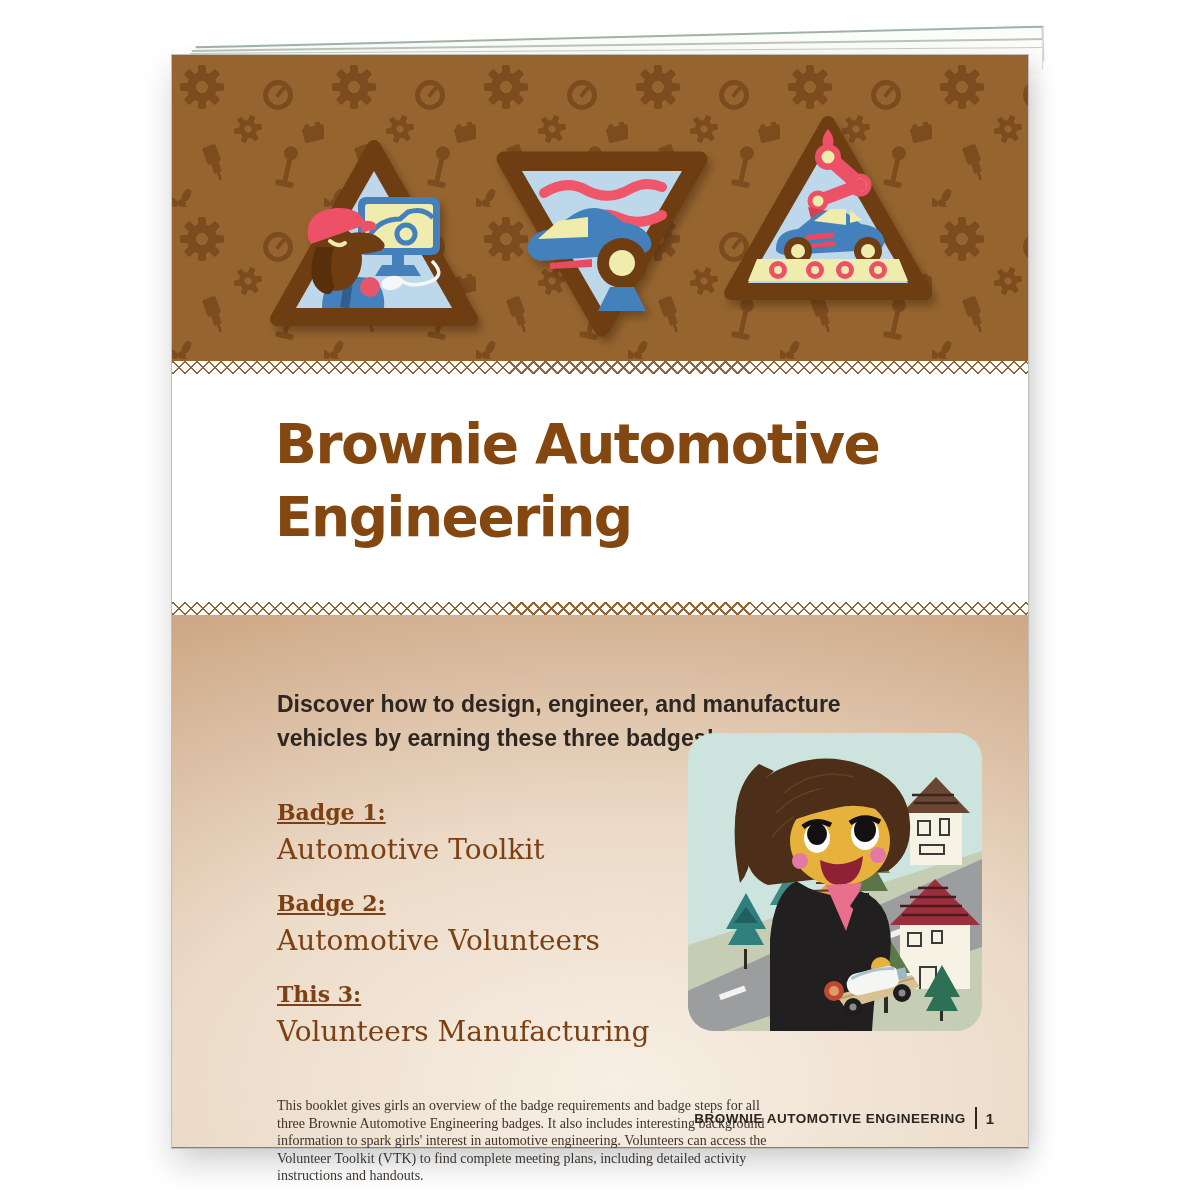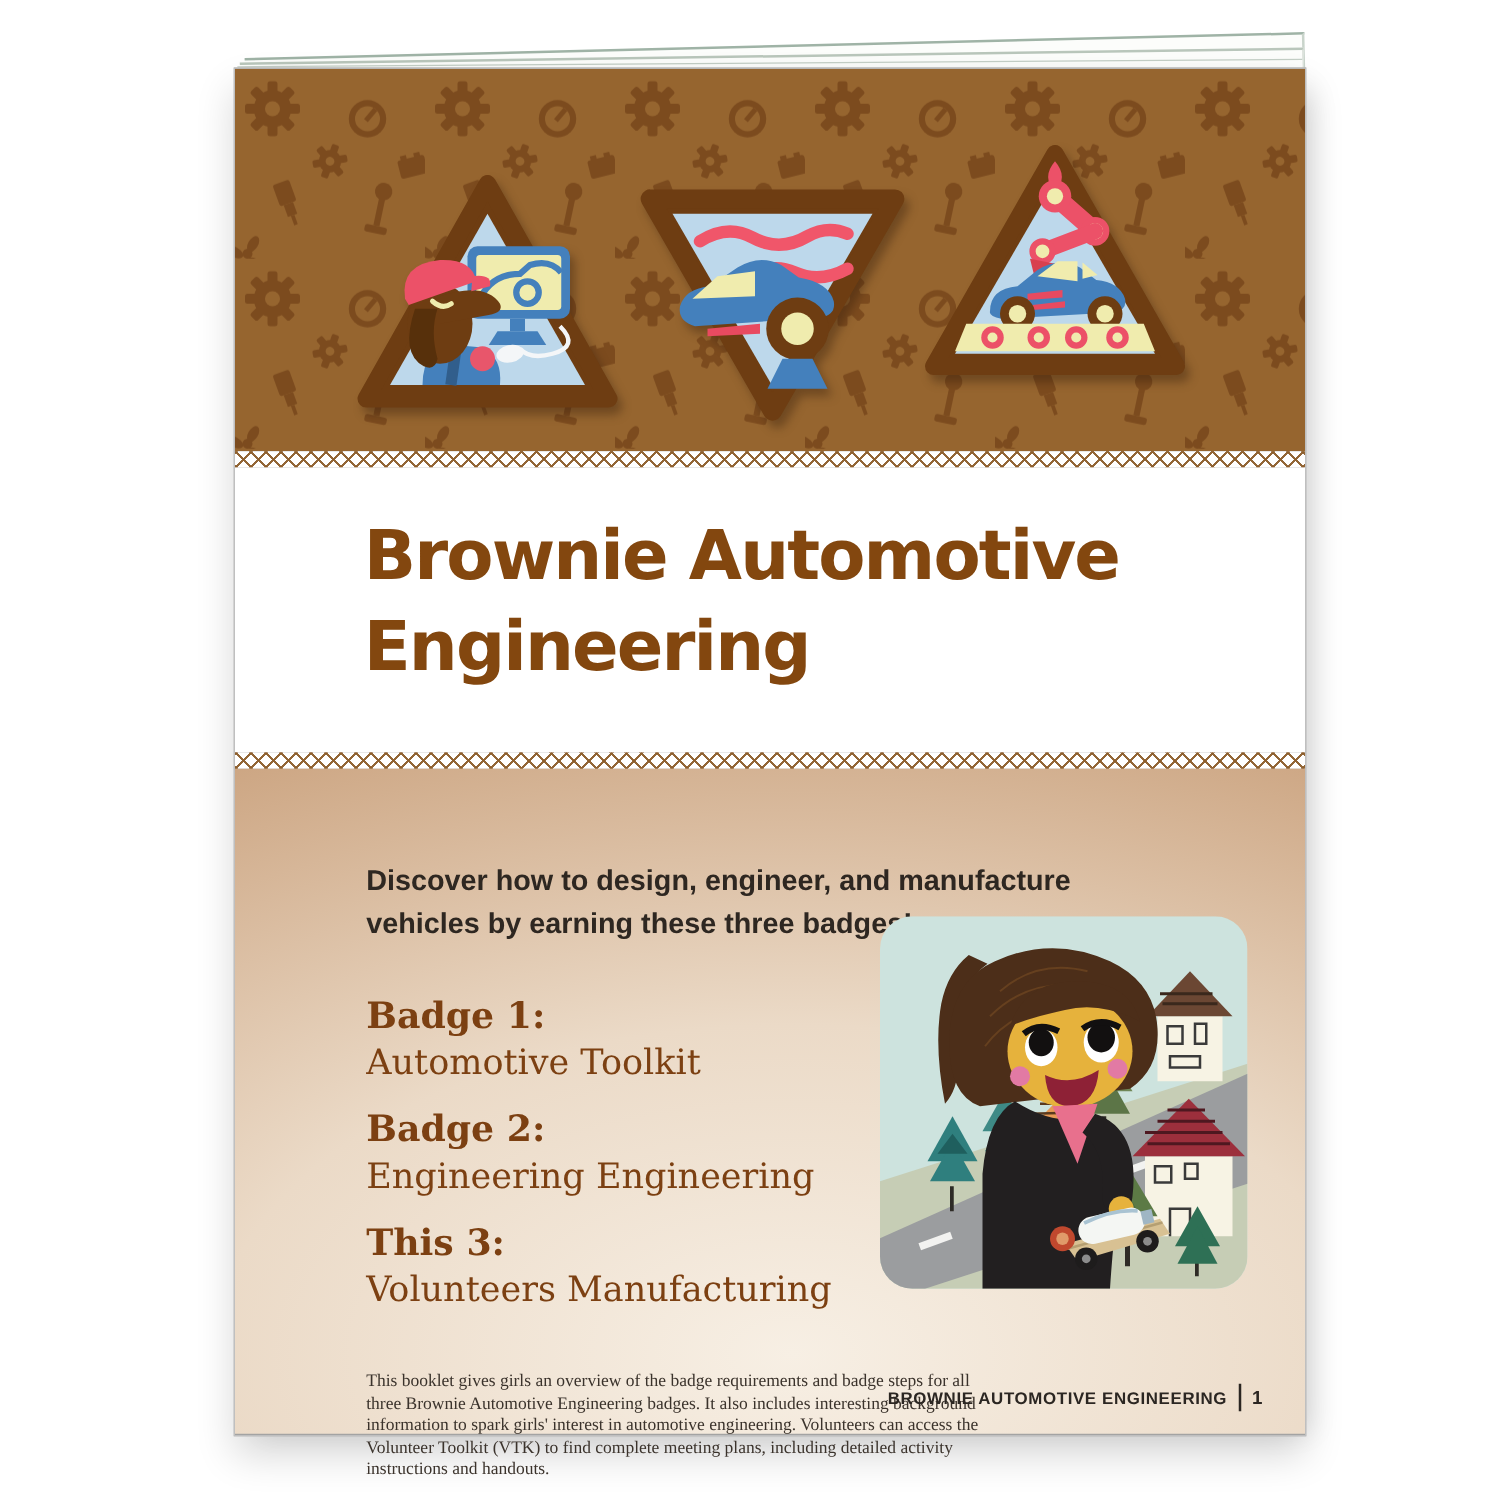--- a/index.html
+++ b/index.html
@@ -7,21 +7,21 @@
          font-family:"Liberation Sans",sans-serif;}
   
   .page-edge{position:absolute;background:#fcfdfb;}
   .edge1{left:196px;top:36px;width:846px;height:34px;transform:rotate(-1.4deg);
          border-top:2px solid #9fb3a6;border-right:2px solid #c9d4cb;}
   .edge2{left:192px;top:44px;width:850px;height:30px;transform:rotate(-0.8deg);
          border-top:2px solid #b9c6bb;border-right:1px solid #d5dcd5;}
   .edge3{left:190px;top:50px;width:852px;height:26px;transform:rotate(-0.4deg);
          border-top:1px solid #c4cfc6;}
   
-  .booklet{position:absolute;left:187px;top:54px;width:856px;height:1093px;background:#a3a3a3;
+  .booklet{position:absolute;left:171px;top:54px;width:856px;height:1093px;background:#0ea5e9;
            border:1px solid #bfbfbf;box-shadow:0 16px 30px rgba(0,0,0,.16),14px 6px 22px -10px rgba(0,0,0,.10);}
   .header{position:absolute;left:0;top:0;width:100%;height:306px;overflow:hidden;}
   .header svg.pattern{position:absolute;left:0;top:0;}
   .badge{position:absolute;filter:drop-shadow(4px 6px 4px rgba(40,20,5,.35));}
   .badge.b1{left:92px;top:80px;}
   .badge.b2{left:316px;top:90px;}
   .badge.b3{left:546px;top:56px;}
   .trim{position:absolute;left:0;width:100%;height:13px;background-color:#ffffff;
     background-image:
       repeating-linear-gradient(45deg, rgba(141,94,44,.95) 0 1.7px, rgba(0,0,0,0) 1.7px 8.5px),
@@ -31,21 +31,21 @@
   .white-band{position:absolute;left:0;top:319px;width:100%;height:228px;background:#ffffff;}
   .title{position:absolute;left:103px;top:34px;width:700px;
          font-family:"DejaVu Sans",sans-serif;font-weight:bold;font-size:55px;line-height:73px;
          letter-spacing:-1.5px;color:#83470F;}
   .lower{position:absolute;left:0;top:560px;width:100%;height:532px;
          background:radial-gradient(ellipse 120% 110% at 52% 88%, #F7EFE4 0%, #EBDAC7 45%, #C79C76 100%);}
   .intro{position:absolute;left:105px;top:72px;width:610px;font-weight:bold;
          font-size:23px;line-height:34px;color:#2E2721;}
   .badge-list{position:absolute;left:105px;top:178px;width:430px;}
   .badge-item{margin-bottom:15px;font-family:"DejaVu Serif",serif;color:#7C4012;}
-  .badge-item .lbl{font-weight:bold;font-size:29px;line-height:38px;}
+  .badge-item .lbl{font-weight:bold;font-size:22px;line-height:38px;text-decoration:underline;}
   .badge-item .nm{font-size:28px;line-height:38px;}
   .illus{position:absolute;left:516px;top:118px;width:294px;height:298px;}
   .desc{position:absolute;left:105px;top:482px;width:500px;font-size:14px;line-height:17.5px;
         color:#3B332C;font-family:Liberation Serif, serif;}
   .pagefoot{position:absolute;right:34px;bottom:18px;display:flex;align-items:center;gap:9px;}
   .pagefoot .lblf{font-weight:bold;font-size:13.5px;letter-spacing:.5px;color:#2B2622;}
   .pagefoot .div{width:2px;height:22px;background:#2B2622;}
   .pagefoot .num{font-weight:bold;font-size:15px;color:#2B2622;}
 </style>
 </head>
@@ -199,21 +199,21 @@
 
       <div class="intro">Discover how to design, engineer, and manufacture vehicles by earning these three badges!</div>
 
       <div class="badge-list">
         <div class="badge-item">
           <div class="lbl">Badge 1:</div>
           <div class="nm">Automotive Toolkit</div>
         </div>
         <div class="badge-item">
           <div class="lbl">Badge 2:</div>
-          <div class="nm">Engineering Engineering</div>
+          <div class="nm">Automotive Volunteers</div>
         </div>
         <div class="badge-item">
           <div class="lbl">This 3:</div>
           <div class="nm">Volunteers Manufacturing</div>
         </div>
       </div>
 
       <svg class="illus" viewBox="0 0 294 298">
         <defs>
             <clipPath id="illclip">

